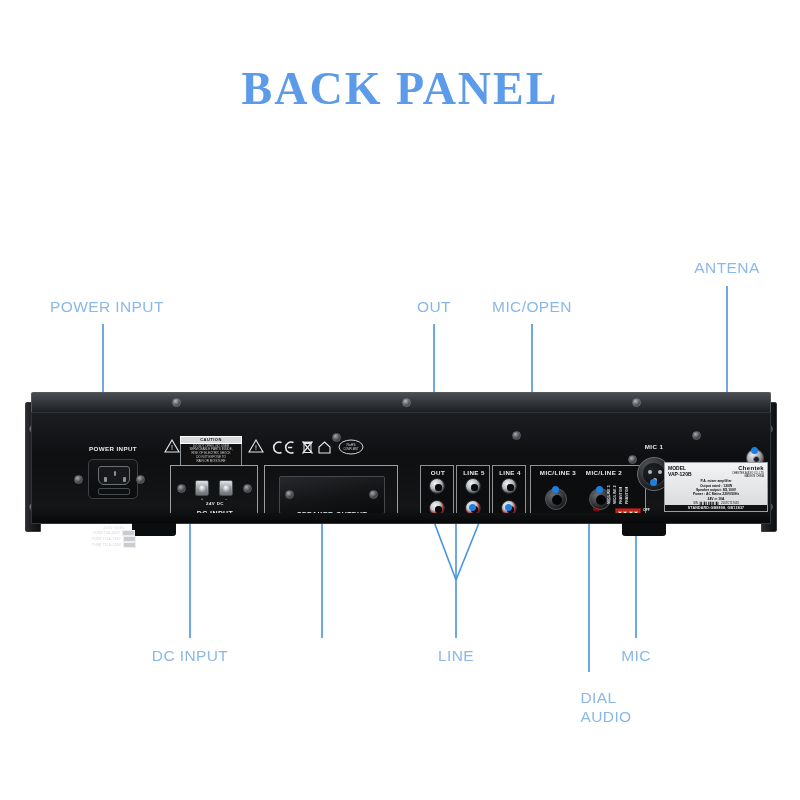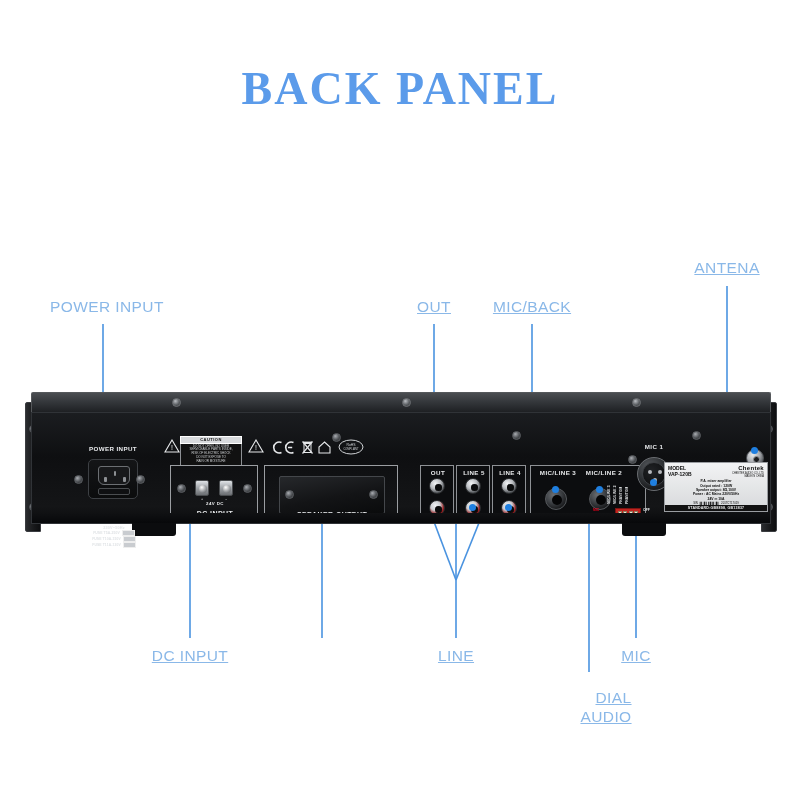--- a/index.html
+++ b/index.html
@@ -14,21 +14,21 @@
     position:absolute;left:0;top:62px;width:800px;text-align:center;
     font-family:"Liberation Serif",serif;font-weight:700;font-size:46px;
     letter-spacing:2px;color:#5b9bea;
   }
 
   
   .callout{
     position:absolute;color:#8ab8e8;font-size:15.5px;letter-spacing:.4px;
     font-family:"Liberation Sans",sans-serif;white-space:pre-line;line-height:19px;
   }
-  .callout.ctr{text-align:right;transform:translateX(-50%);text-decoration:underline;}
+  .callout.ctr{text-align:left;transform:translateX(-50%);}
 
   
   #leads{position:absolute;left:0;top:0;width:800px;height:800px;}
 
   
   #chassis{position:absolute;left:25px;top:392px;width:752px;height:152px;}
   .earL,.earR{
     position:absolute;top:10px;width:16px;height:130px;
     background:linear-gradient(90deg,#2a2c2f,#17181a 60%,#0d0e10);
     border:1px solid #3a3c40;box-sizing:border-box;
@@ -237,21 +237,21 @@
       <circle cx="322" cy="505" r="4.2"></circle>
       <circle cx="489" cy="498" r="4.2"></circle>
       <circle cx="425" cy="498" r="4.2"></circle>
       <circle cx="636" cy="506" r="4.2"></circle>
       <circle cx="589" cy="512" r="4.2"></circle>
     </g>
   </svg>
 
   <div class="callout" style="left:50px;top:297px;">POWER INPUT</div>
   <div class="callout ctr" style="left:434px;top:297px;">OUT</div>
-  <div class="callout ctr" style="left:532px;top:297px;">MIC/BACK</div>
+  <div class="callout ctr" style="left:532px;top:297px;">MIC/OPEN</div>
   <div class="callout ctr" style="left:727px;top:258px;">ANTENA</div>
 
   <div class="callout ctr" style="left:190px;top:646px;">DC INPUT</div>
   <div class="callout ctr" style="left:456px;top:646px;">LINE</div>
   <div class="callout ctr" style="left:636px;top:646px;">MIC</div>
   <div class="callout ctr" style="left:606px;top:688px;">DIAL
 AUDIO</div>
 
   <div id="chassis">
 

